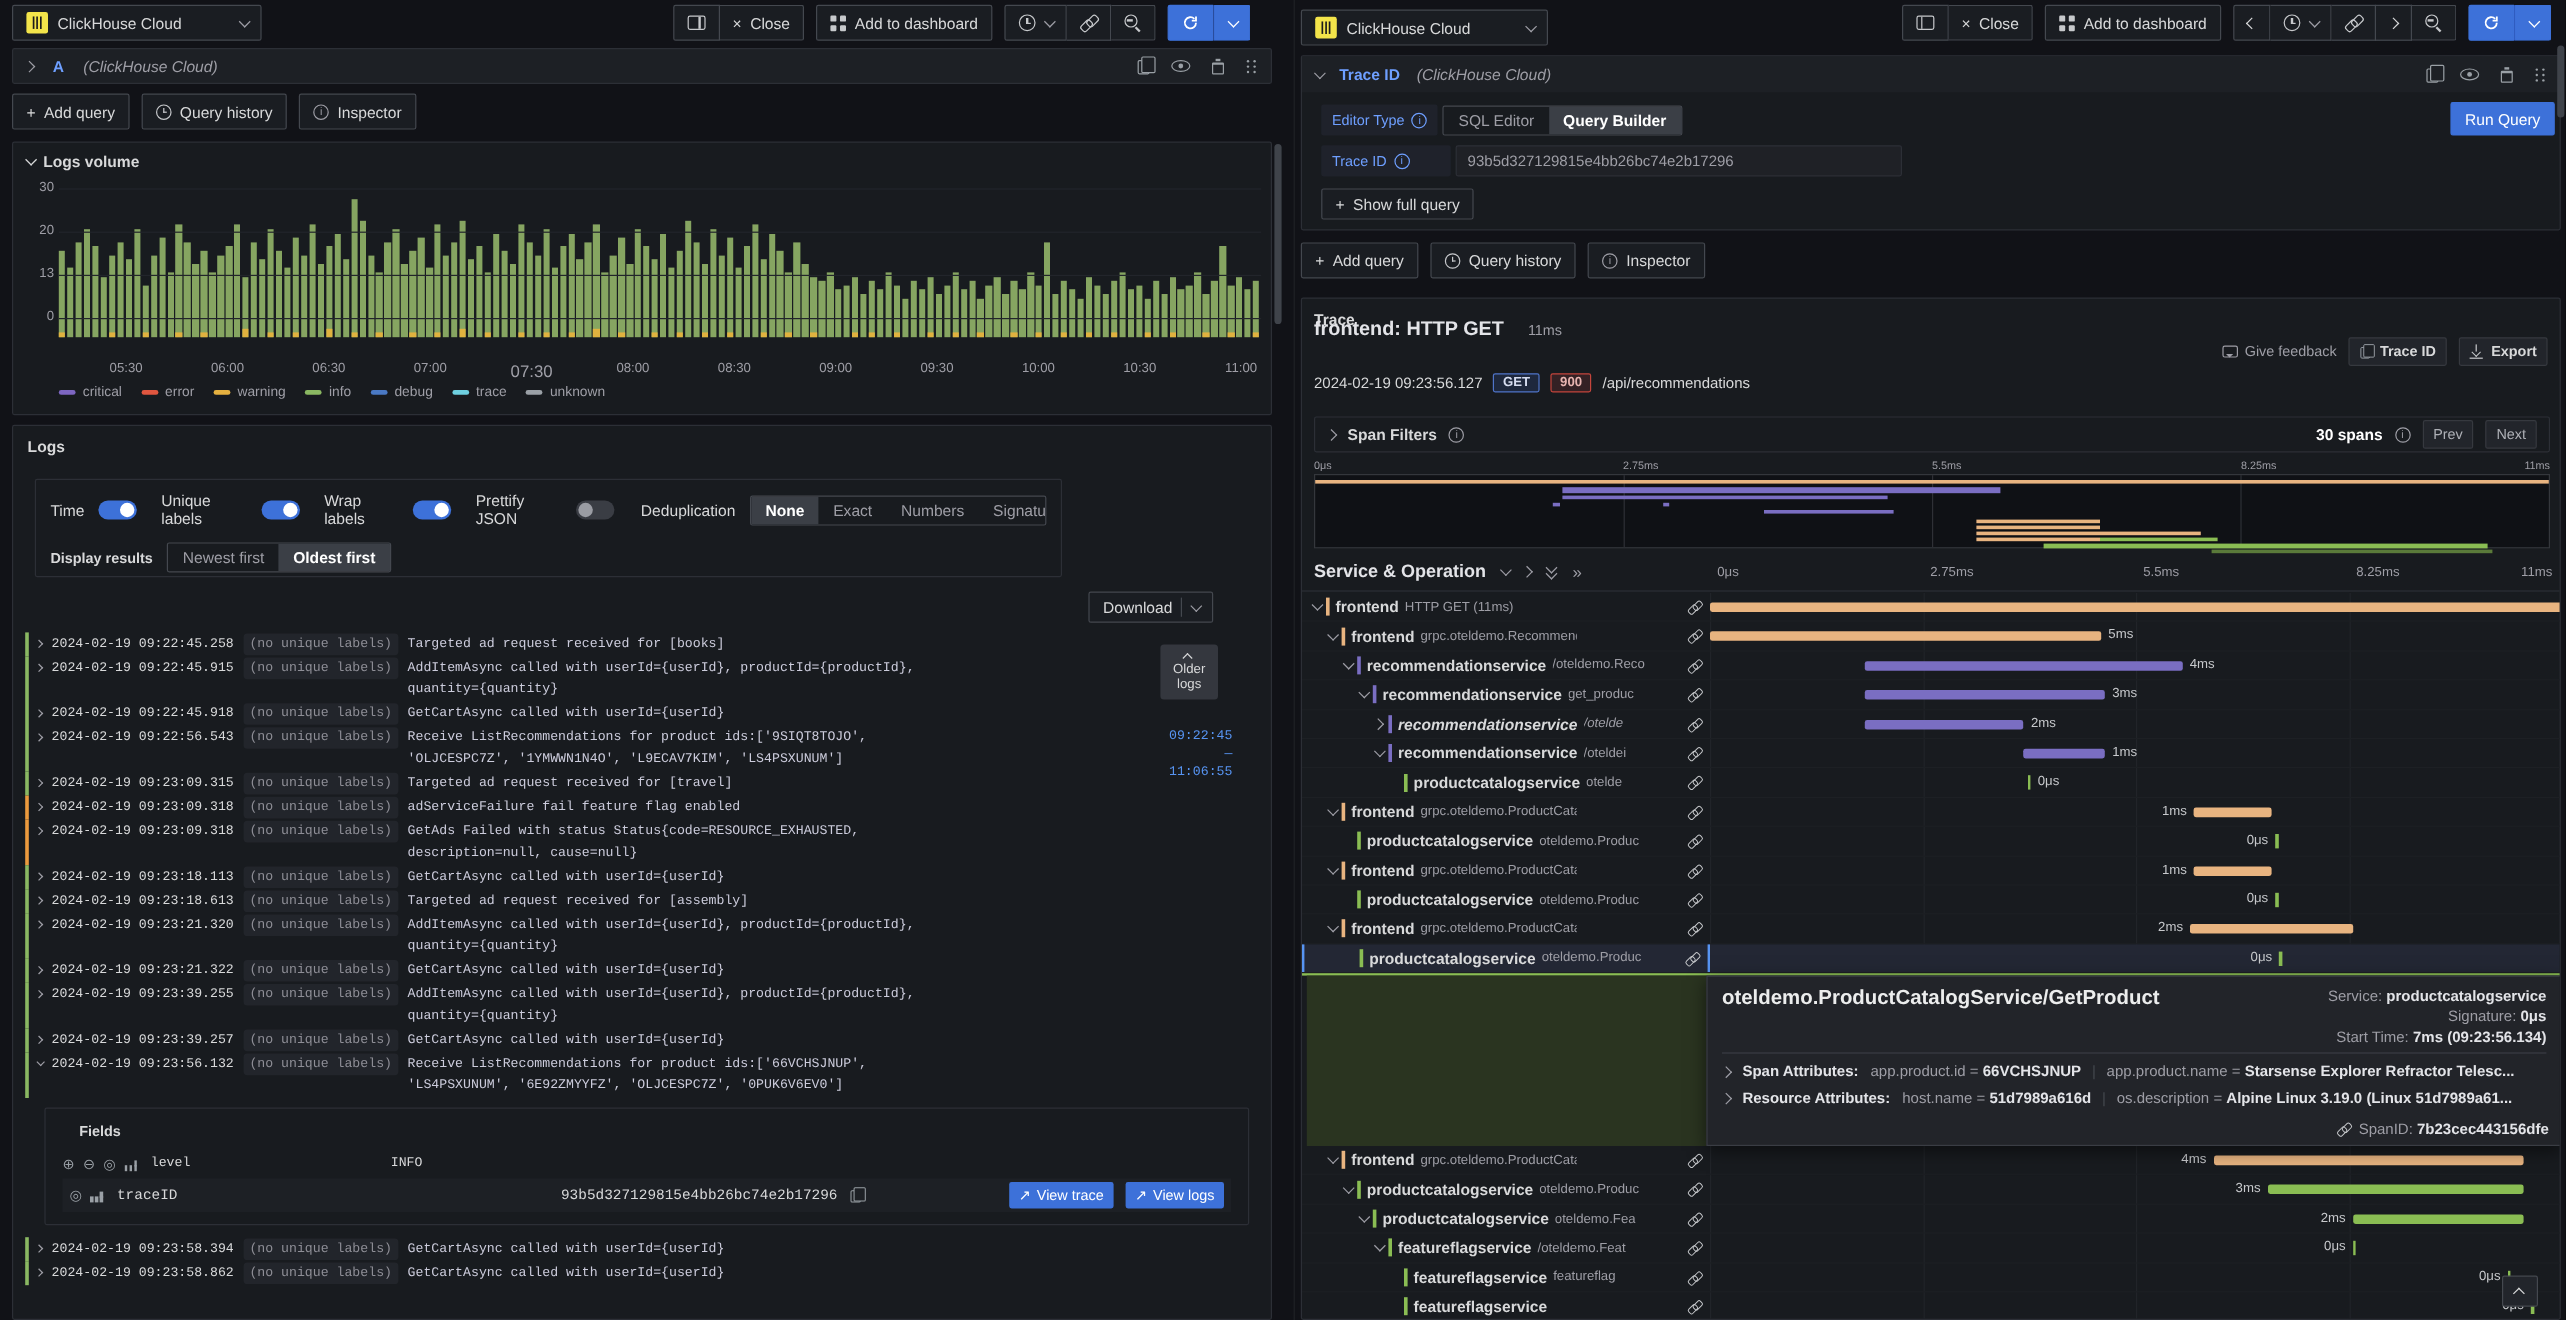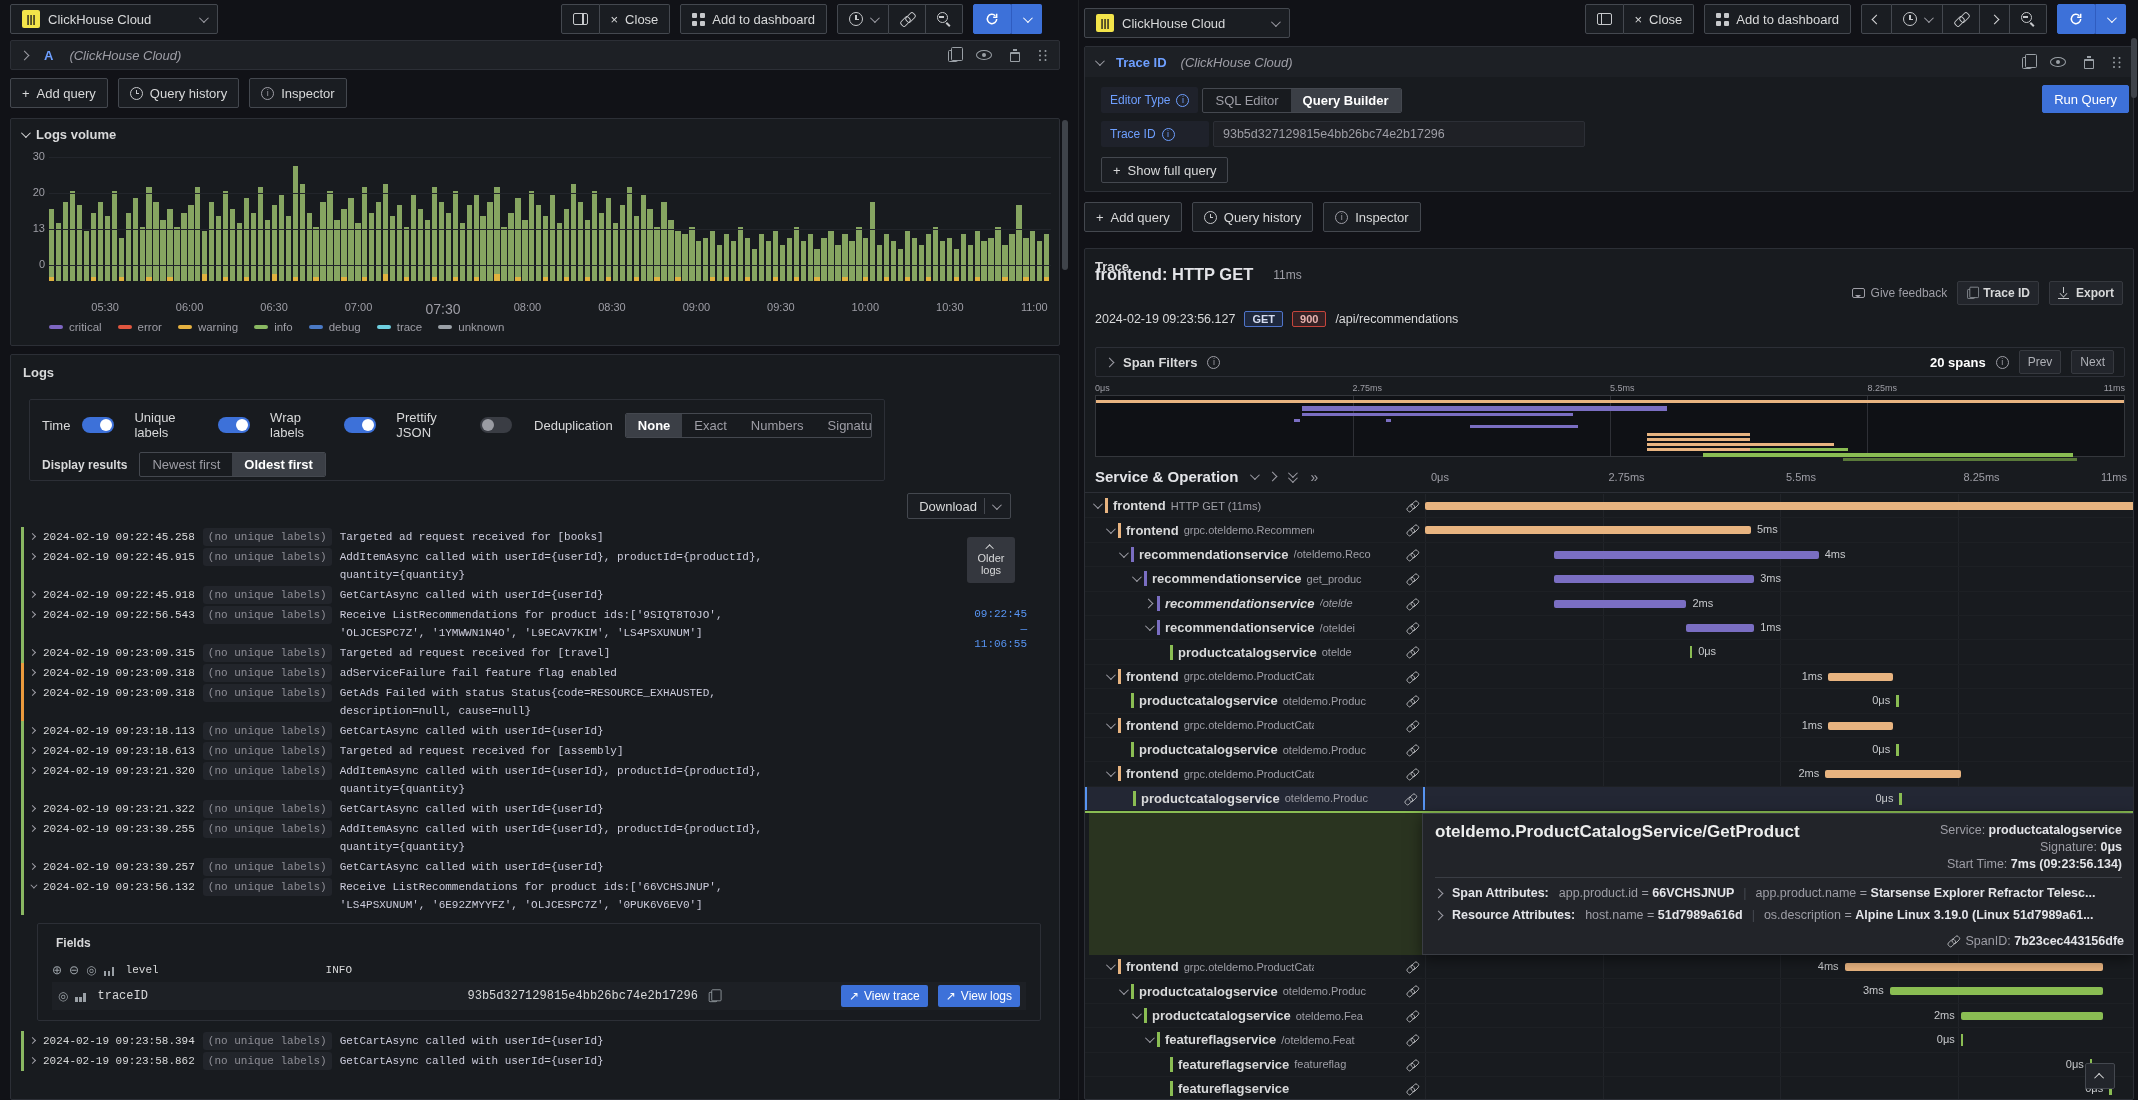--- a/index.html
+++ b/index.html
@@ -78,21 +78,21 @@
   .chip-lbl{display:inline-flex;align-items:center;gap:6px;height:26px;padding:0 9px;background:#1f222b;color:#6e9fff;font-size:12px;border-radius:2px}
   
   .log-row{display:flex;align-items:flex-start;gap:8px;padding:1px 6px 1px 6px;border-left:3px solid #8ab862;
       font-family:"Liberation Mono","DejaVu Sans Mono",monospace;font-size:11px;line-height:18px;cursor:pointer}
   .log-row.warning{border-left-color:#eb9a3d}
   .log-row .lchev{margin-top:6px;width:5px;height:5px}
   .ltime{color:#d8d9da;white-space:nowrap}
   .lchip{background:#22252b;color:#8e8e96;border-radius:3px;padding:0 5px;white-space:nowrap}
   .lmsg{color:#ccccdc;max-width:462px}
   .ldetail{margin:8px 0 10px 16px;width:1004px;border:1px solid #2c2f36;background:#181b1f;border-radius:2px;padding:10px 14px;font-size:12px}
-  .ldetail h4{font-size:12px;color:#d8d9da;margin:2px 4px 8px}
+  .ldetail h4{font-size:12px;color:#d8d9da;margin:2px 14px 8px}
   .fieldrow{display:flex;align-items:center;gap:10px;height:24px;color:#d8d9da}
   .fieldrow .k{width:190px;font-family:"Liberation Mono","DejaVu Sans Mono",monospace;font-size:11px}
   .fieldrow .v{font-family:"Liberation Mono","DejaVu Sans Mono",monospace;font-size:11px}
   .linkrow{display:flex;align-items:center;gap:10px;height:28px;background:#1d2025;padding:0 6px;color:#d8d9da}
   .mini-ic{color:#9aa0a6;font-size:12px}
   .bluebtn{display:inline-flex;align-items:center;gap:5px;height:22px;padding:0 8px;background:#3d71d9;color:#fff;font-size:12px;border-radius:2px;font-family:"Liberation Sans",sans-serif;cursor:pointer}
   
   .badge{display:inline-block;padding:1px 7px;border-radius:2px;font-size:11px;font-weight:700}
   .badge.get{border:1px solid #4f74c9;background:rgba(61,113,217,.16);color:#d5dcef}
   .badge.err{border:1px solid #c4453c;background:rgba(196,69,60,.16);color:#e8b4b0}
@@ -764,21 +764,21 @@
         <span class="white" style="font-size:12.5px">/api/recommendations</span>
       </div>
 
       <div class="card row" style="position:absolute;left:10px;top:98px;width:1030px;height:30px;padding:0 10px;justify-content:space-between">
         <span class="row" style="gap:10px">
           <span class="cv cv-r"></span>
           <span class="white" style="font-weight:700;font-size:13px">Span Filters</span>
           <i class="ic-info ic">i</i>
         </span>
         <span class="row" style="gap:10px">
-          <span style="color:#fff;font-weight:700;font-size:13px">20 spans</span>
+          <span style="color:#fff;font-weight:700;font-size:13px">30 spans</span>
           <i class="ic-info ic">i</i>
           <span class="btn sm">Prev</span>
           <span class="btn sm">Next</span>
         </span>
       </div>
 
       <div id="mini-labels" style="position:absolute;left:10px;top:134px;width:1030px;height:11px;font-size:9px;color:#9e9ea6">
           <div style="position: absolute; top: 0px; font-size: 9px; left: 0%;">0μs</div>
           <div style="position: absolute; top: 0px; font-size: 9px; left: 25%;">2.75ms</div>
           <div style="position: absolute; top: 0px; font-size: 9px; left: 50%;">5.5ms</div>

